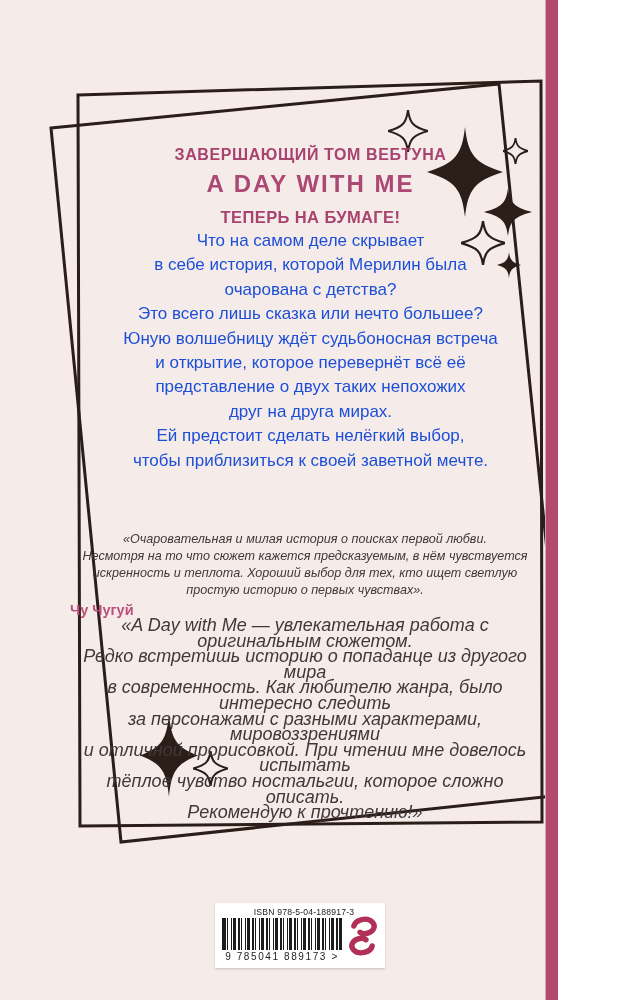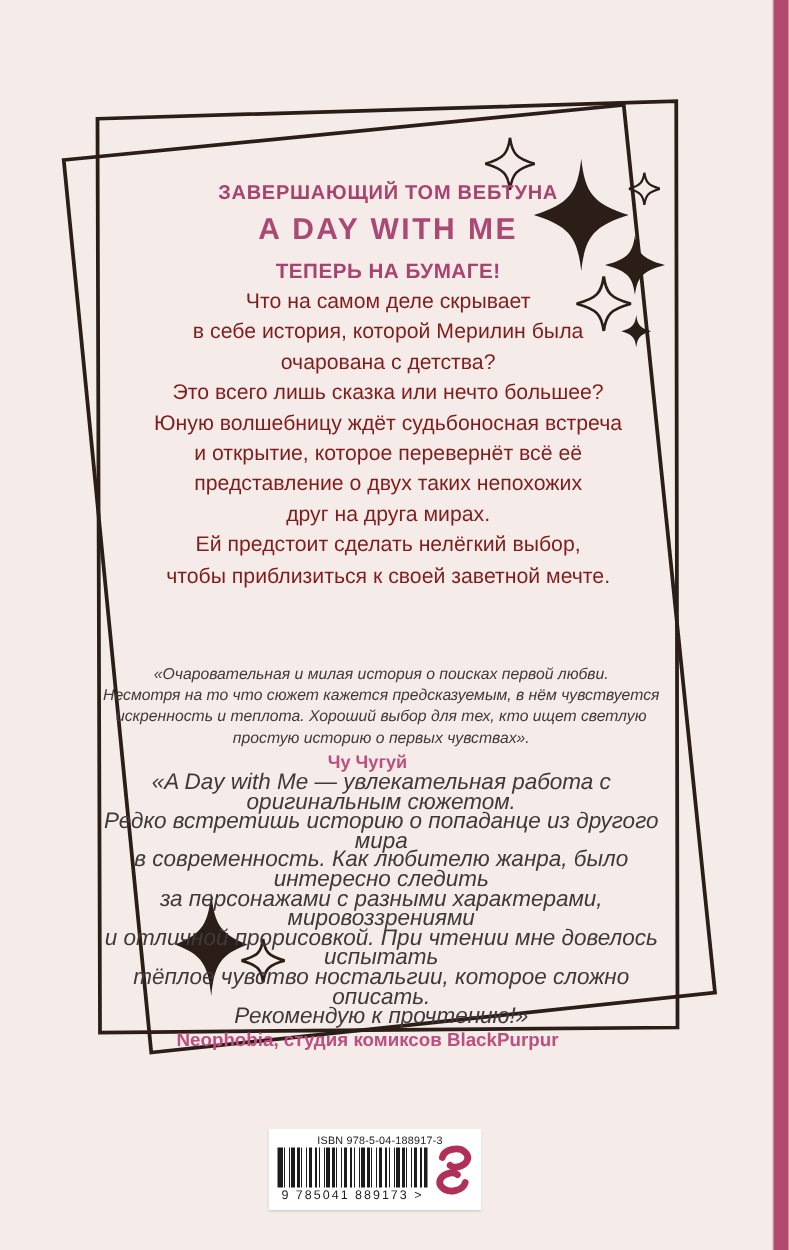--- a/index.html
+++ b/index.html
@@ -1,40 +1,40 @@
 <!DOCTYPE html>
 <html><head>
 <meta charset="utf-8">
 <style>
   html,body{margin:0;padding:0;}
   body{width:631px;height:1000px;font-family:"Liberation Sans",sans-serif;}
-  .cover{position:relative;width:631px;height:1000px;background:#f5ece9;overflow:hidden;}
+  .cover{position:relative;width:558px;height:1000px;background:#f5ece9;overflow:hidden;text-decoration:underline;}
 
   .accent-band{position:absolute;right:0;top:0;width:12px;height:1000px;background:#b24a6e;
     box-shadow:-1px 0 0 #d6a3b4;}
 
   .frames{position:absolute;left:0;top:0;width:631px;height:1000px;pointer-events:none;}
 
   .star{position:absolute;}
 
   .header{position:absolute;left:58px;top:146px;width:505px;text-align:center;color:#a8436f;}
   .tagline-top{font-size:16px;font-weight:bold;letter-spacing:.6px;}
   .book-title{font-size:24px;font-weight:bold;letter-spacing:2px;margin-top:6px;color:#ab4874;}
   .tagline-bottom{font-size:16.5px;font-weight:bold;letter-spacing:.4px;margin-top:10px;}
 
   .synopsis{position:absolute;left:58px;top:229px;width:505px;text-align:center;
-    font-size:17px;line-height:24.4px;color:#7f1d1d;white-space:pre-line;font-weight:500;}
+    font-size:17px;line-height:24.4px;color:#1d4ed8;white-space:pre-line;font-weight:500;}
 
   .review{position:absolute;left:70px;width:470px;text-align:center;color:#403839;}
   .review .quote{font-style:italic;white-space:pre-line;font-weight:500;}
   .review-1{top:531px;}
   .review-1 .quote{font-size:12.6px;line-height:17px;}
   .review-2{top:618px;}
   .review-2 .quote{font-size:18px;line-height:15.6px;}
-  .attribution{margin-top:3px;text-align:center;padding-right:22px;color:#bd4f7e;font-weight:bold;}
+  .attribution{margin-top:3px;text-align:left;padding-right:22px;color:#bd4f7e;font-weight:bold;}
   .review-1 .attribution{font-size:14.5px;}
   .review-2 .attribution{font-size:15px;}
 
   .barcode-box{position:absolute;left:215px;top:903px;width:170px;height:65px;background:#ffffff;
     box-shadow:0 1px 2px rgba(90,60,60,.25);display:flex;align-items:stretch;padding:3px 4px;box-sizing:border-box;}
   .bc-left{width:126px;display:flex;flex-direction:column;align-items:center;}
   .isbn-label{font-size:8.6px;color:#1d1d1d;letter-spacing:.2px;white-space:nowrap;margin-top:1px;padding-left:44px;}
   .bars{width:116px;height:32px;margin-top:1px;
     background:repeating-linear-gradient(90deg,
       #1c1c1c 0 2px,#ffffff 2px 3px,#1c1c1c 3px 4px,#ffffff 4px 7px,
@@ -107,21 +107,20 @@
   </div>
 
   <div class="review review-2">
     <div class="quote">«A Day with Me — увлекательная работа с оригинальным сюжетом.
 Редко встретишь историю о попаданце из другого мира
 в современность. Как любителю жанра, было интересно следить
 за персонажами с разными характерами, мировоззрениями
 и отличной прорисовкой. При чтении мне довелось испытать
 тёплое чувство ностальгии, которое сложно описать.
 Рекомендую к прочтению!»</div>
-    <div class="attribution">Neophobia, студия комиксов BlackPurpur</div>
   </div>
 
   <div class="barcode-box">
     <div class="bc-left">
       <div class="isbn-label">ISBN 978-5-04-188917-3</div>
       <div class="bars"></div>
       <div class="bc-digits">9 785041 889173 &gt;</div>
     </div>
     <div class="bc-logo">
       <svg width="30" height="42" viewBox="0 0 36 48">

